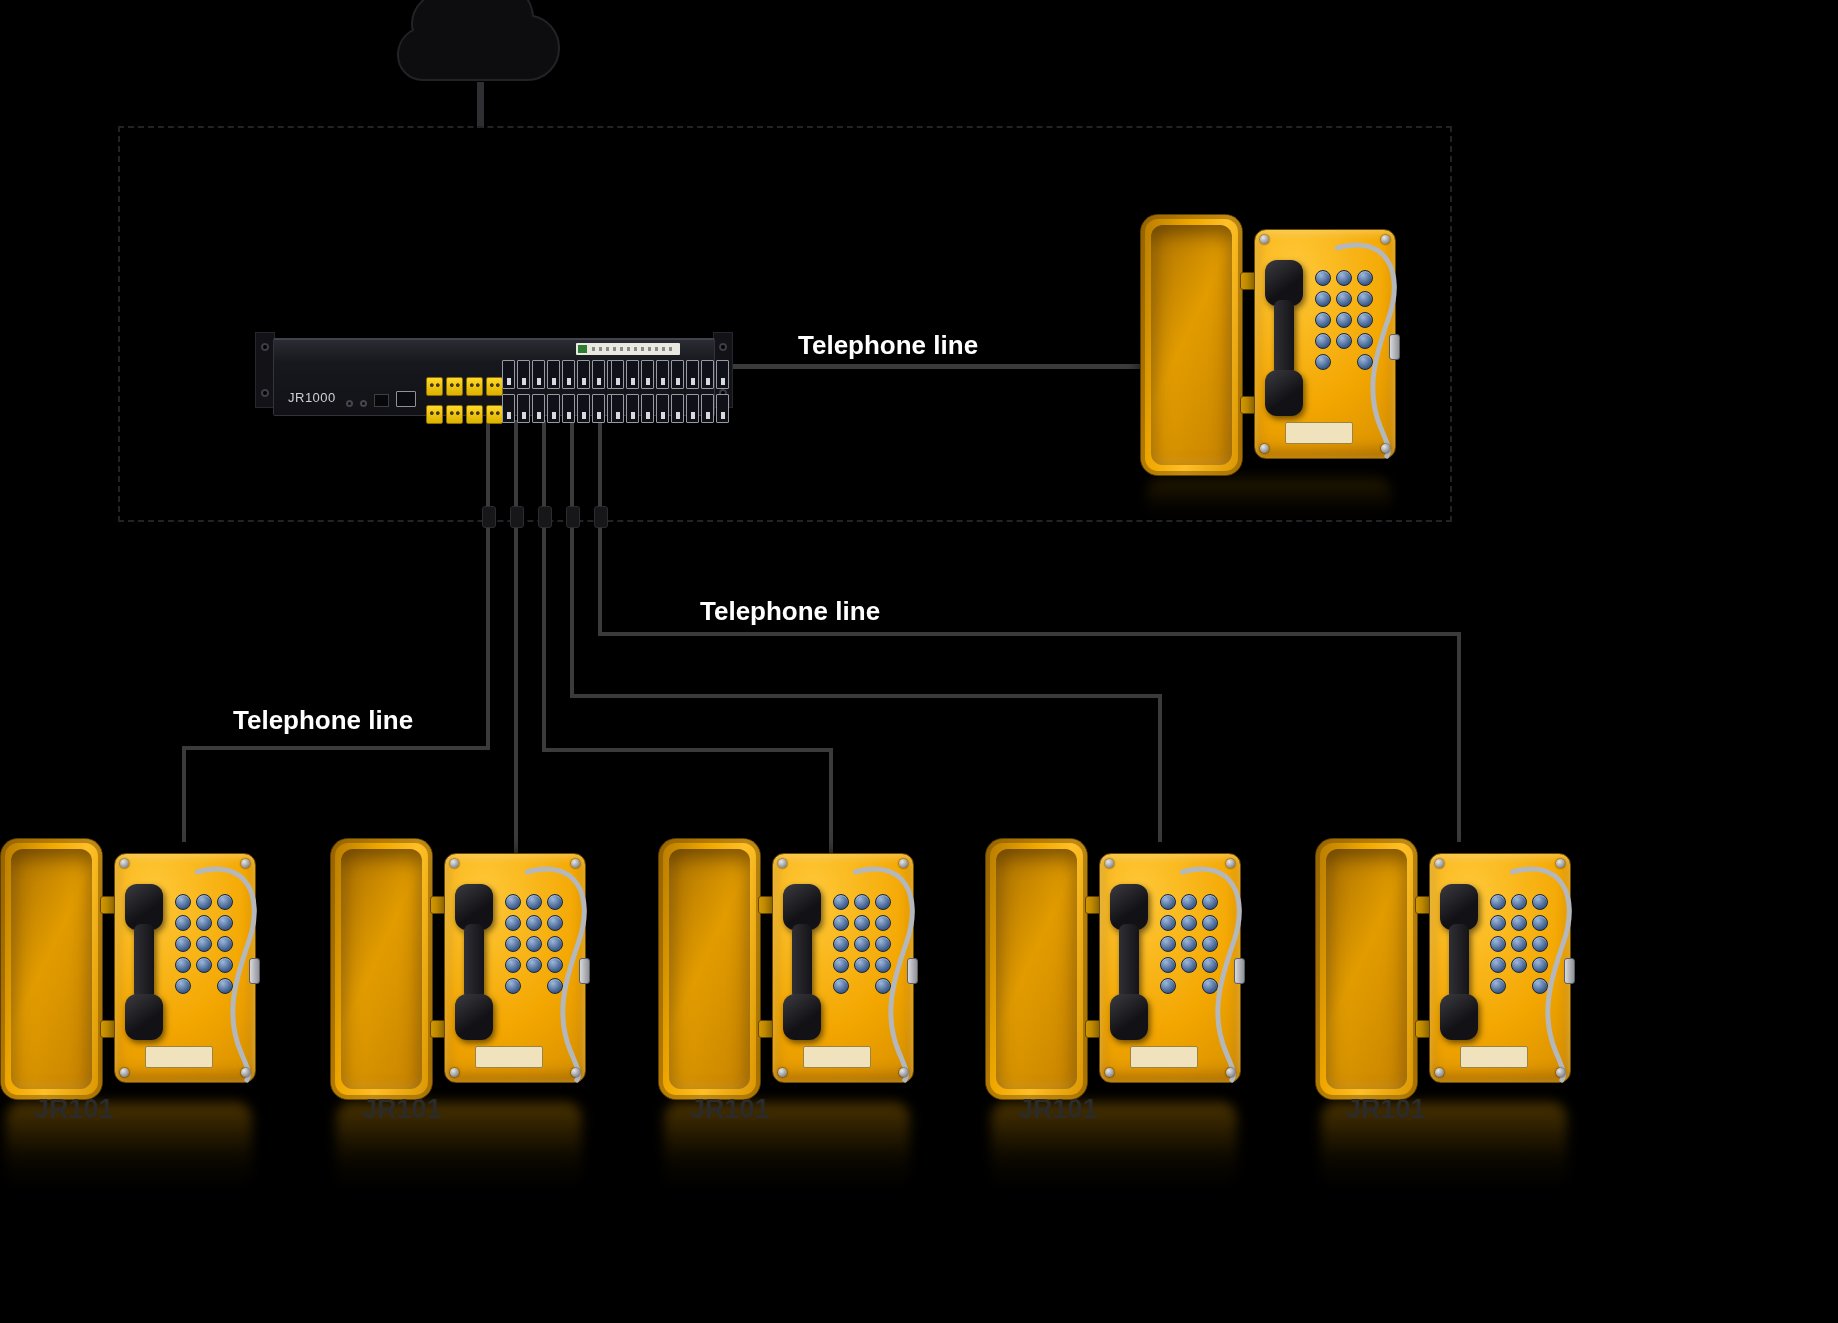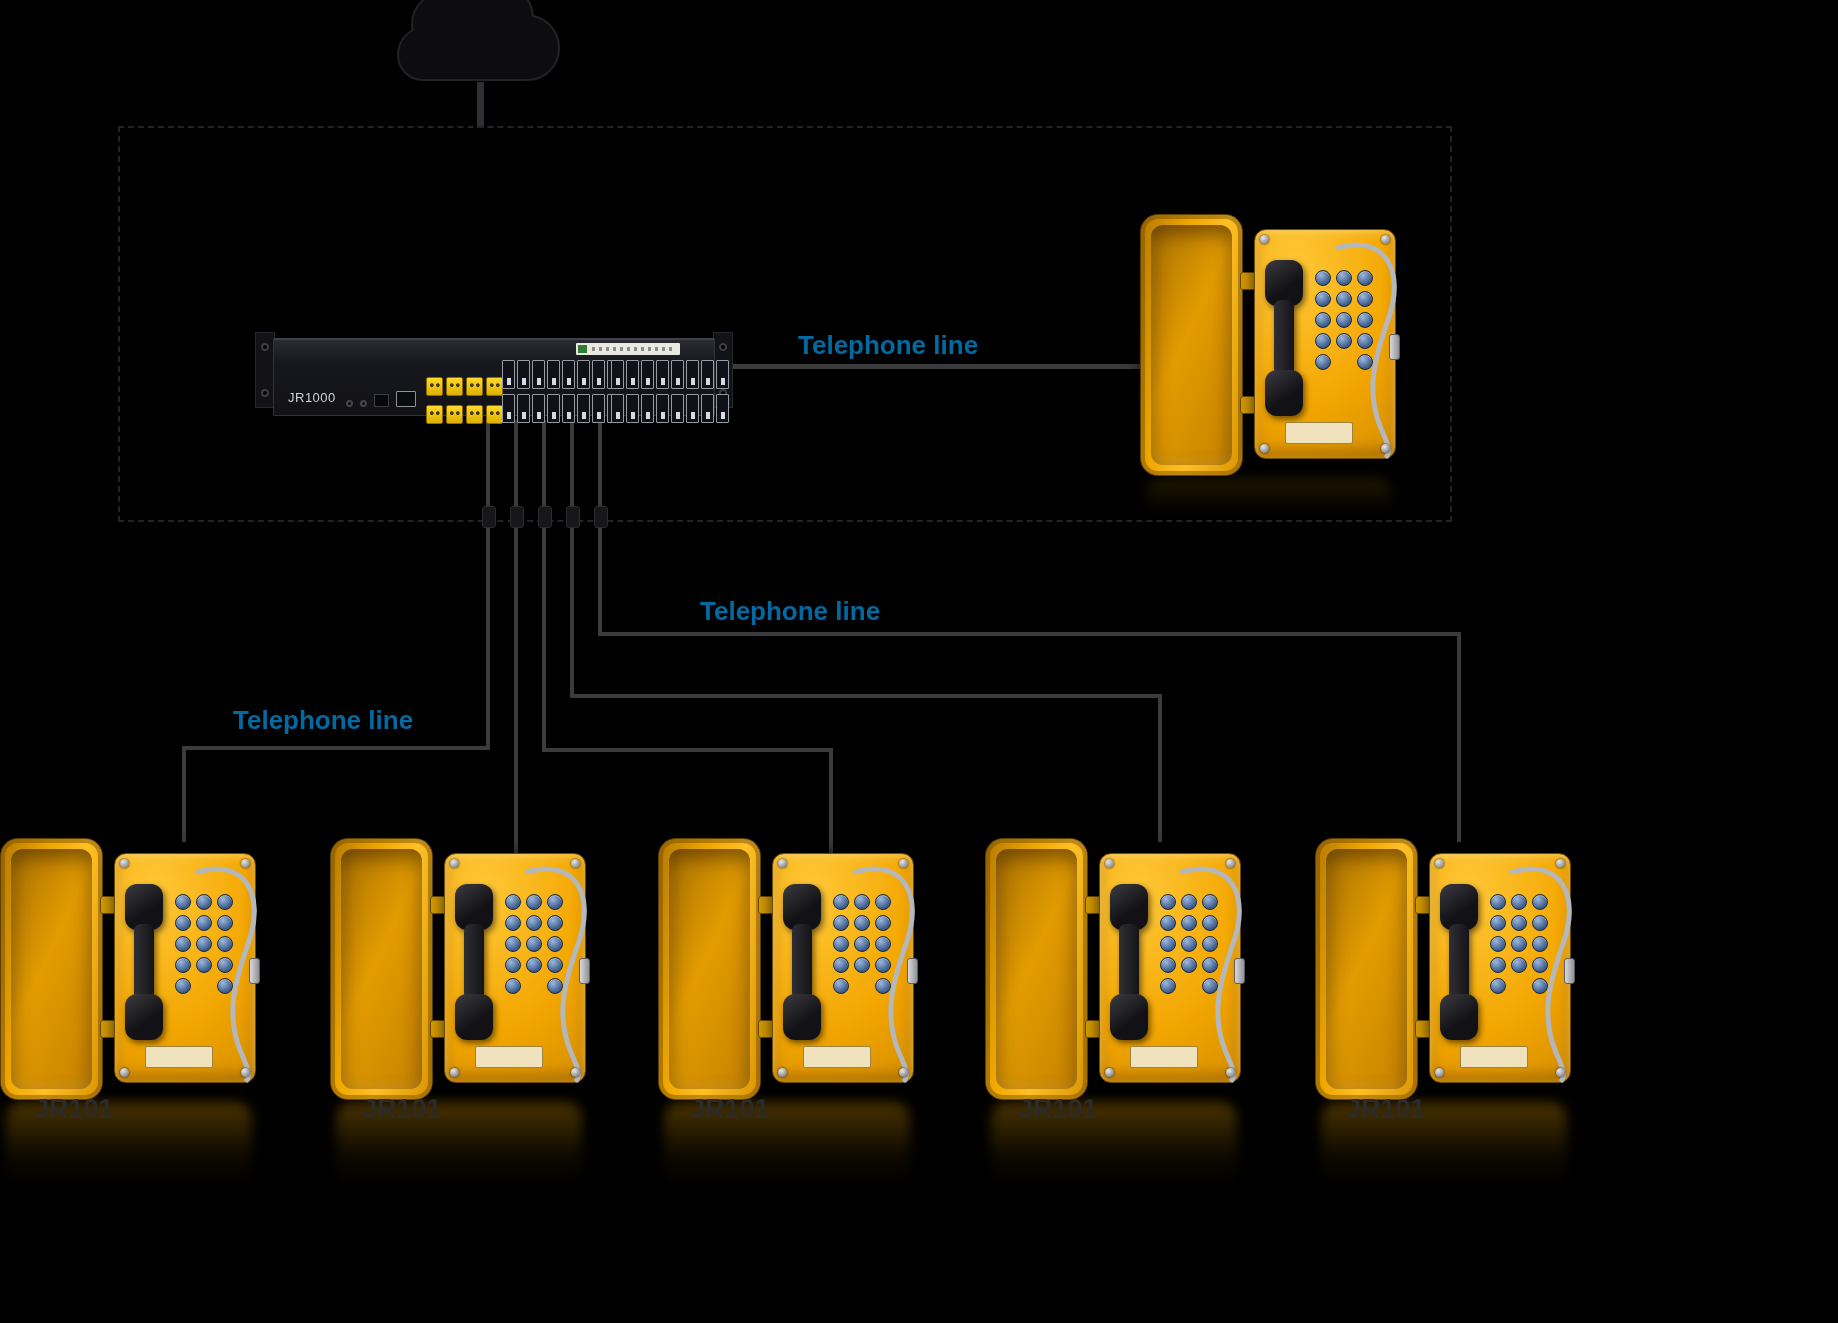--- a/index.html
+++ b/index.html
@@ -9,21 +9,21 @@
   
   .zone{position:absolute;left:118px;top:126px;width:1330px;height:392px;
         border:2px dashed #232327;}
   .cloud{position:absolute;left:393px;top:-26px;width:172px;height:114px;}
   .stem{position:absolute;left:477px;top:82px;width:7px;height:46px;background:#2f2f33;}
 
   
   .wire{position:absolute;background:#3b3b3b;}
   .joint{position:absolute;width:12px;height:20px;background:#17171a;
          border:1px solid #2c2c30;border-radius:3px;}
-  .line-label{position:absolute;color:#0369a1;font-size:26px;font-weight:bold;white-space:nowrap;}
+  .line-label{position:absolute;color:#ffffff;font-size:26px;font-weight:bold;white-space:nowrap;}
   .jr-label{position:absolute;top:1094px;color:#2b2b2b;font-size:27px;font-weight:bold;}
 
   
   .switch{position:absolute;left:255px;top:306px;width:478px;height:116px;}
   .ear{position:absolute;top:26px;width:20px;height:76px;background:#121217;border:1px solid #26262e;
        display:flex;flex-direction:column;justify-content:space-between;align-items:center;
        padding:10px 0;box-sizing:border-box;}
   .ear.left{left:0}.ear.right{right:0}
   .hole{width:8px;height:8px;border-radius:50%;background:#000;box-shadow:inset 0 0 0 2px #3c3d46;}
   .chassis{position:absolute;left:18px;right:18px;top:12px;bottom:6px;border-radius:2px;

